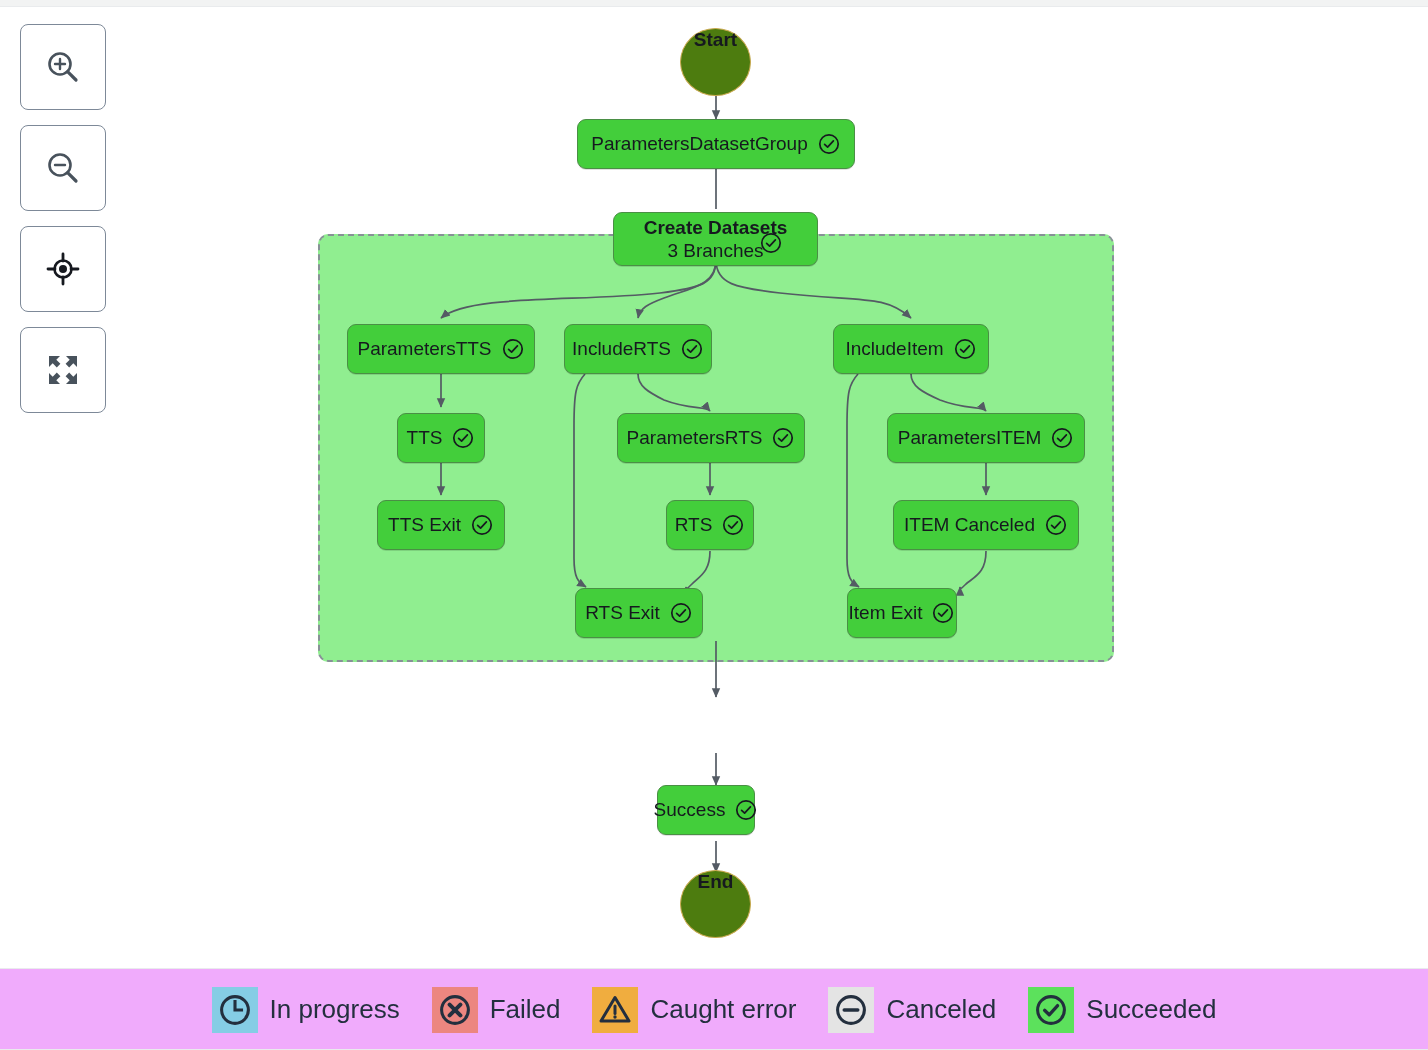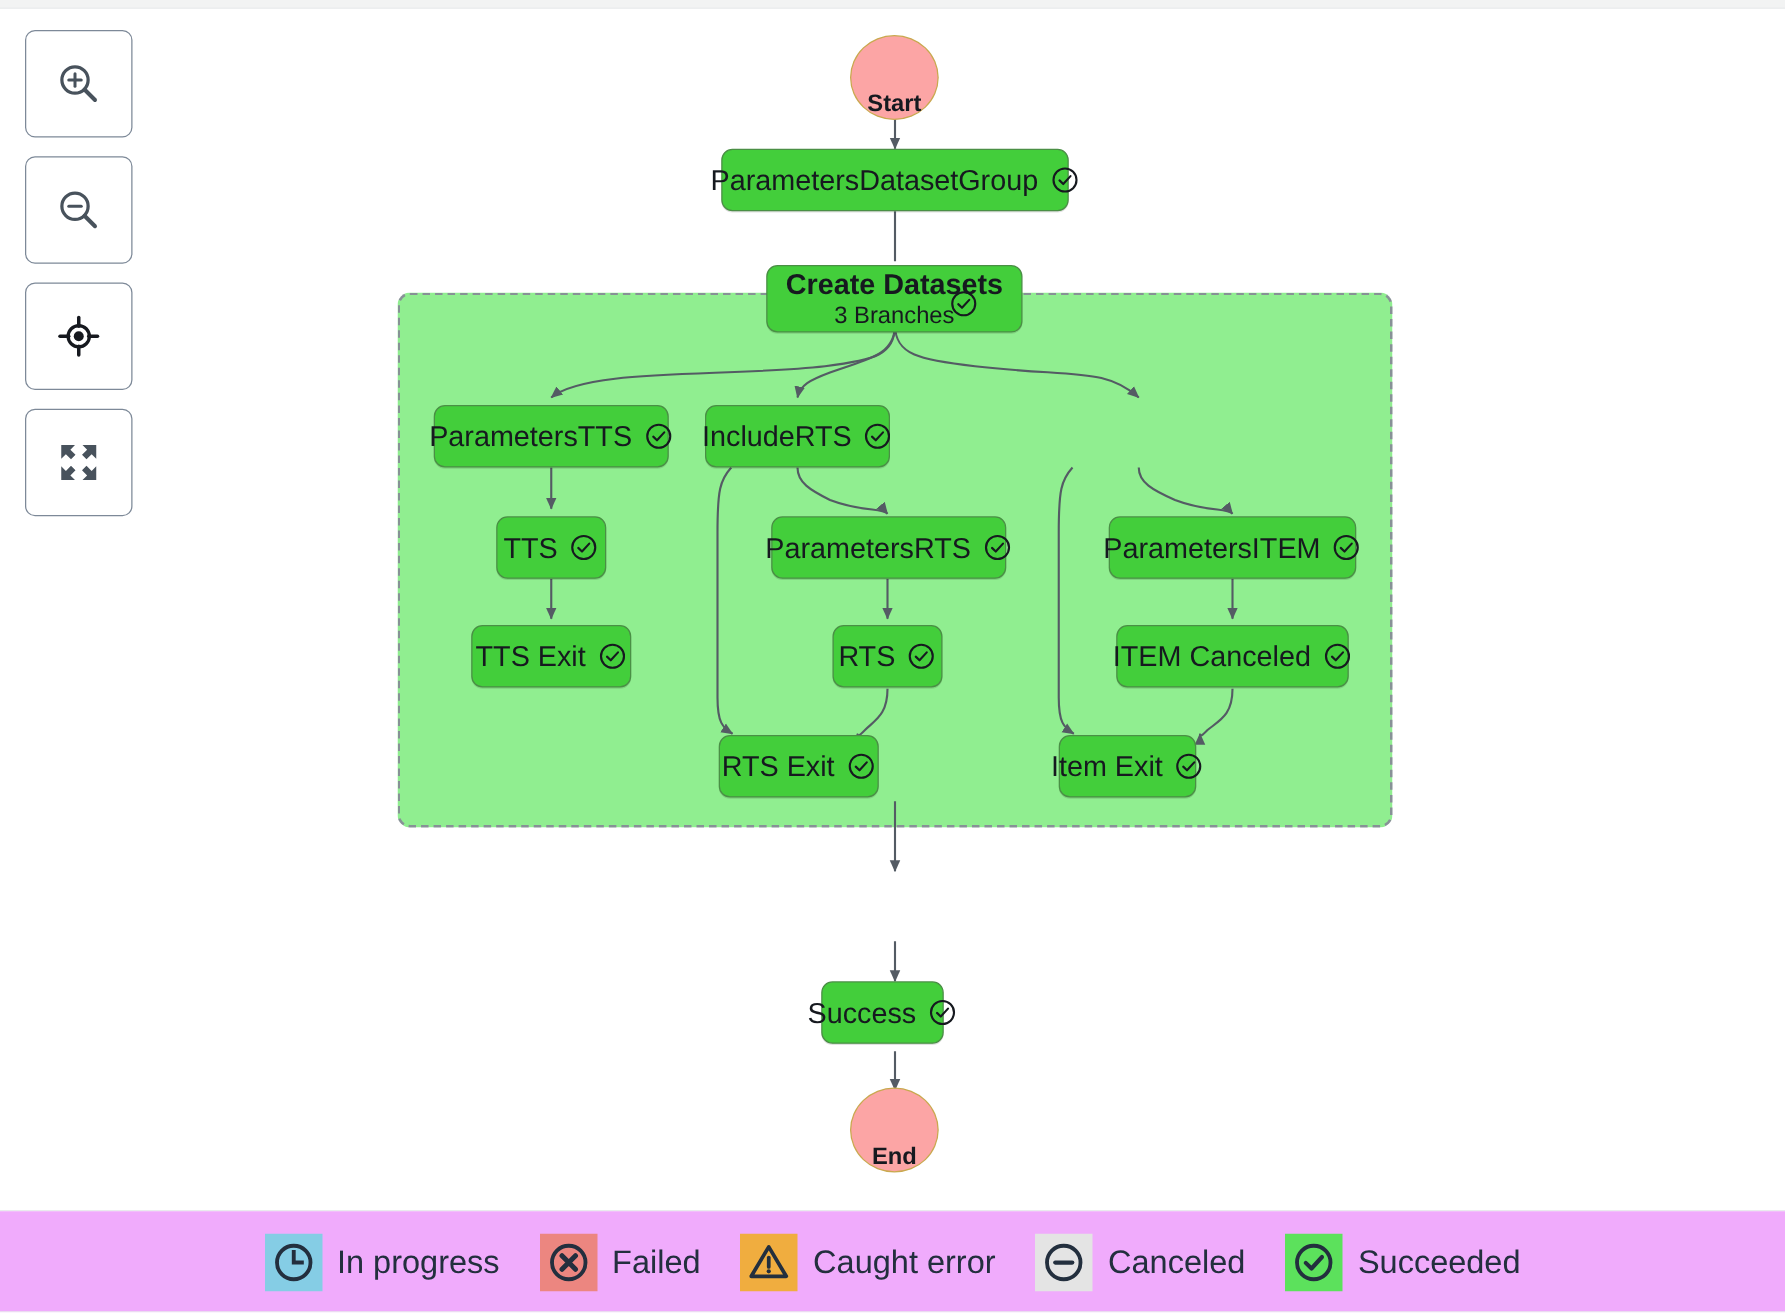--- a/index.html
+++ b/index.html
@@ -94,21 +94,21 @@
   }
   .node .label-col {
     display: flex;
     flex-direction: column;
     align-items: center;
     justify-content: center;
     line-height: 1.22;
   }
   .node .label {
     color: #16191f;
-    font-size: 23px;
+    font-size: 19px;
     white-space: nowrap;
   }
   .node.bold-title .label.primary { font-weight: bold; }
   .node .label.secondary { font-size: 19px; }
 
   
   .check-badge {
     flex: 0 0 auto;
     width: 24px;
     height: 24px;
@@ -117,25 +117,25 @@
   .node.overlap-badge .check-badge {
     position: absolute;
     right: 34px;
     top: 18px;
   }
   .node.overlap-badge .node-inner { padding: 0 10px; }
 
   
   .terminal {
     position: absolute;
-    background: #fca5a5;
+    background: #4d7c0f;
     border: 1px solid #c9a94f;
     border-radius: 50%;
     display: flex;
-    align-items: flex-end;
+    align-items: flex-start;
     justify-content: center;
     cursor: pointer;
     box-sizing: border-box;
   }
   .terminal span {
     font-size: 19px;
     font-weight: bold;
     color: #16191f;
   }
 
@@ -397,20 +397,31 @@
         <span class="label">RTS Exit</span>
         <span class="check-badge">
           <svg width="24" height="24" viewBox="0 0 24 24" fill="none">
             <circle cx="12" cy="12" r="9.2" stroke="#16191f" stroke-width="1.7"></circle>
             <path d="M7.6 12.3 L10.6 15.2 L16.4 8.9" stroke="#16191f" stroke-width="1.7" stroke-linecap="round" stroke-linejoin="round"></path>
           </svg>
         </span>
       </div>
     </div>
 
+    <div class="node" style="left:833px; top:318px; width:156px; height:50px;">
+      <div class="node-inner">
+        <span class="label">IncludeItem</span>
+        <span class="check-badge">
+          <svg width="24" height="24" viewBox="0 0 24 24" fill="none">
+            <circle cx="12" cy="12" r="9.2" stroke="#16191f" stroke-width="1.7"></circle>
+            <path d="M7.6 12.3 L10.6 15.2 L16.4 8.9" stroke="#16191f" stroke-width="1.7" stroke-linecap="round" stroke-linejoin="round"></path>
+          </svg>
+        </span>
+      </div>
+    </div>
 
     <div class="node" style="left:887px; top:407px; width:198px; height:50px;">
       <div class="node-inner">
         <span class="label">ParametersITEM</span>
         <span class="check-badge">
           <svg width="24" height="24" viewBox="0 0 24 24" fill="none">
             <circle cx="12" cy="12" r="9.2" stroke="#16191f" stroke-width="1.7"></circle>
             <path d="M7.6 12.3 L10.6 15.2 L16.4 8.9" stroke="#16191f" stroke-width="1.7" stroke-linecap="round" stroke-linejoin="round"></path>
           </svg>
         </span>

